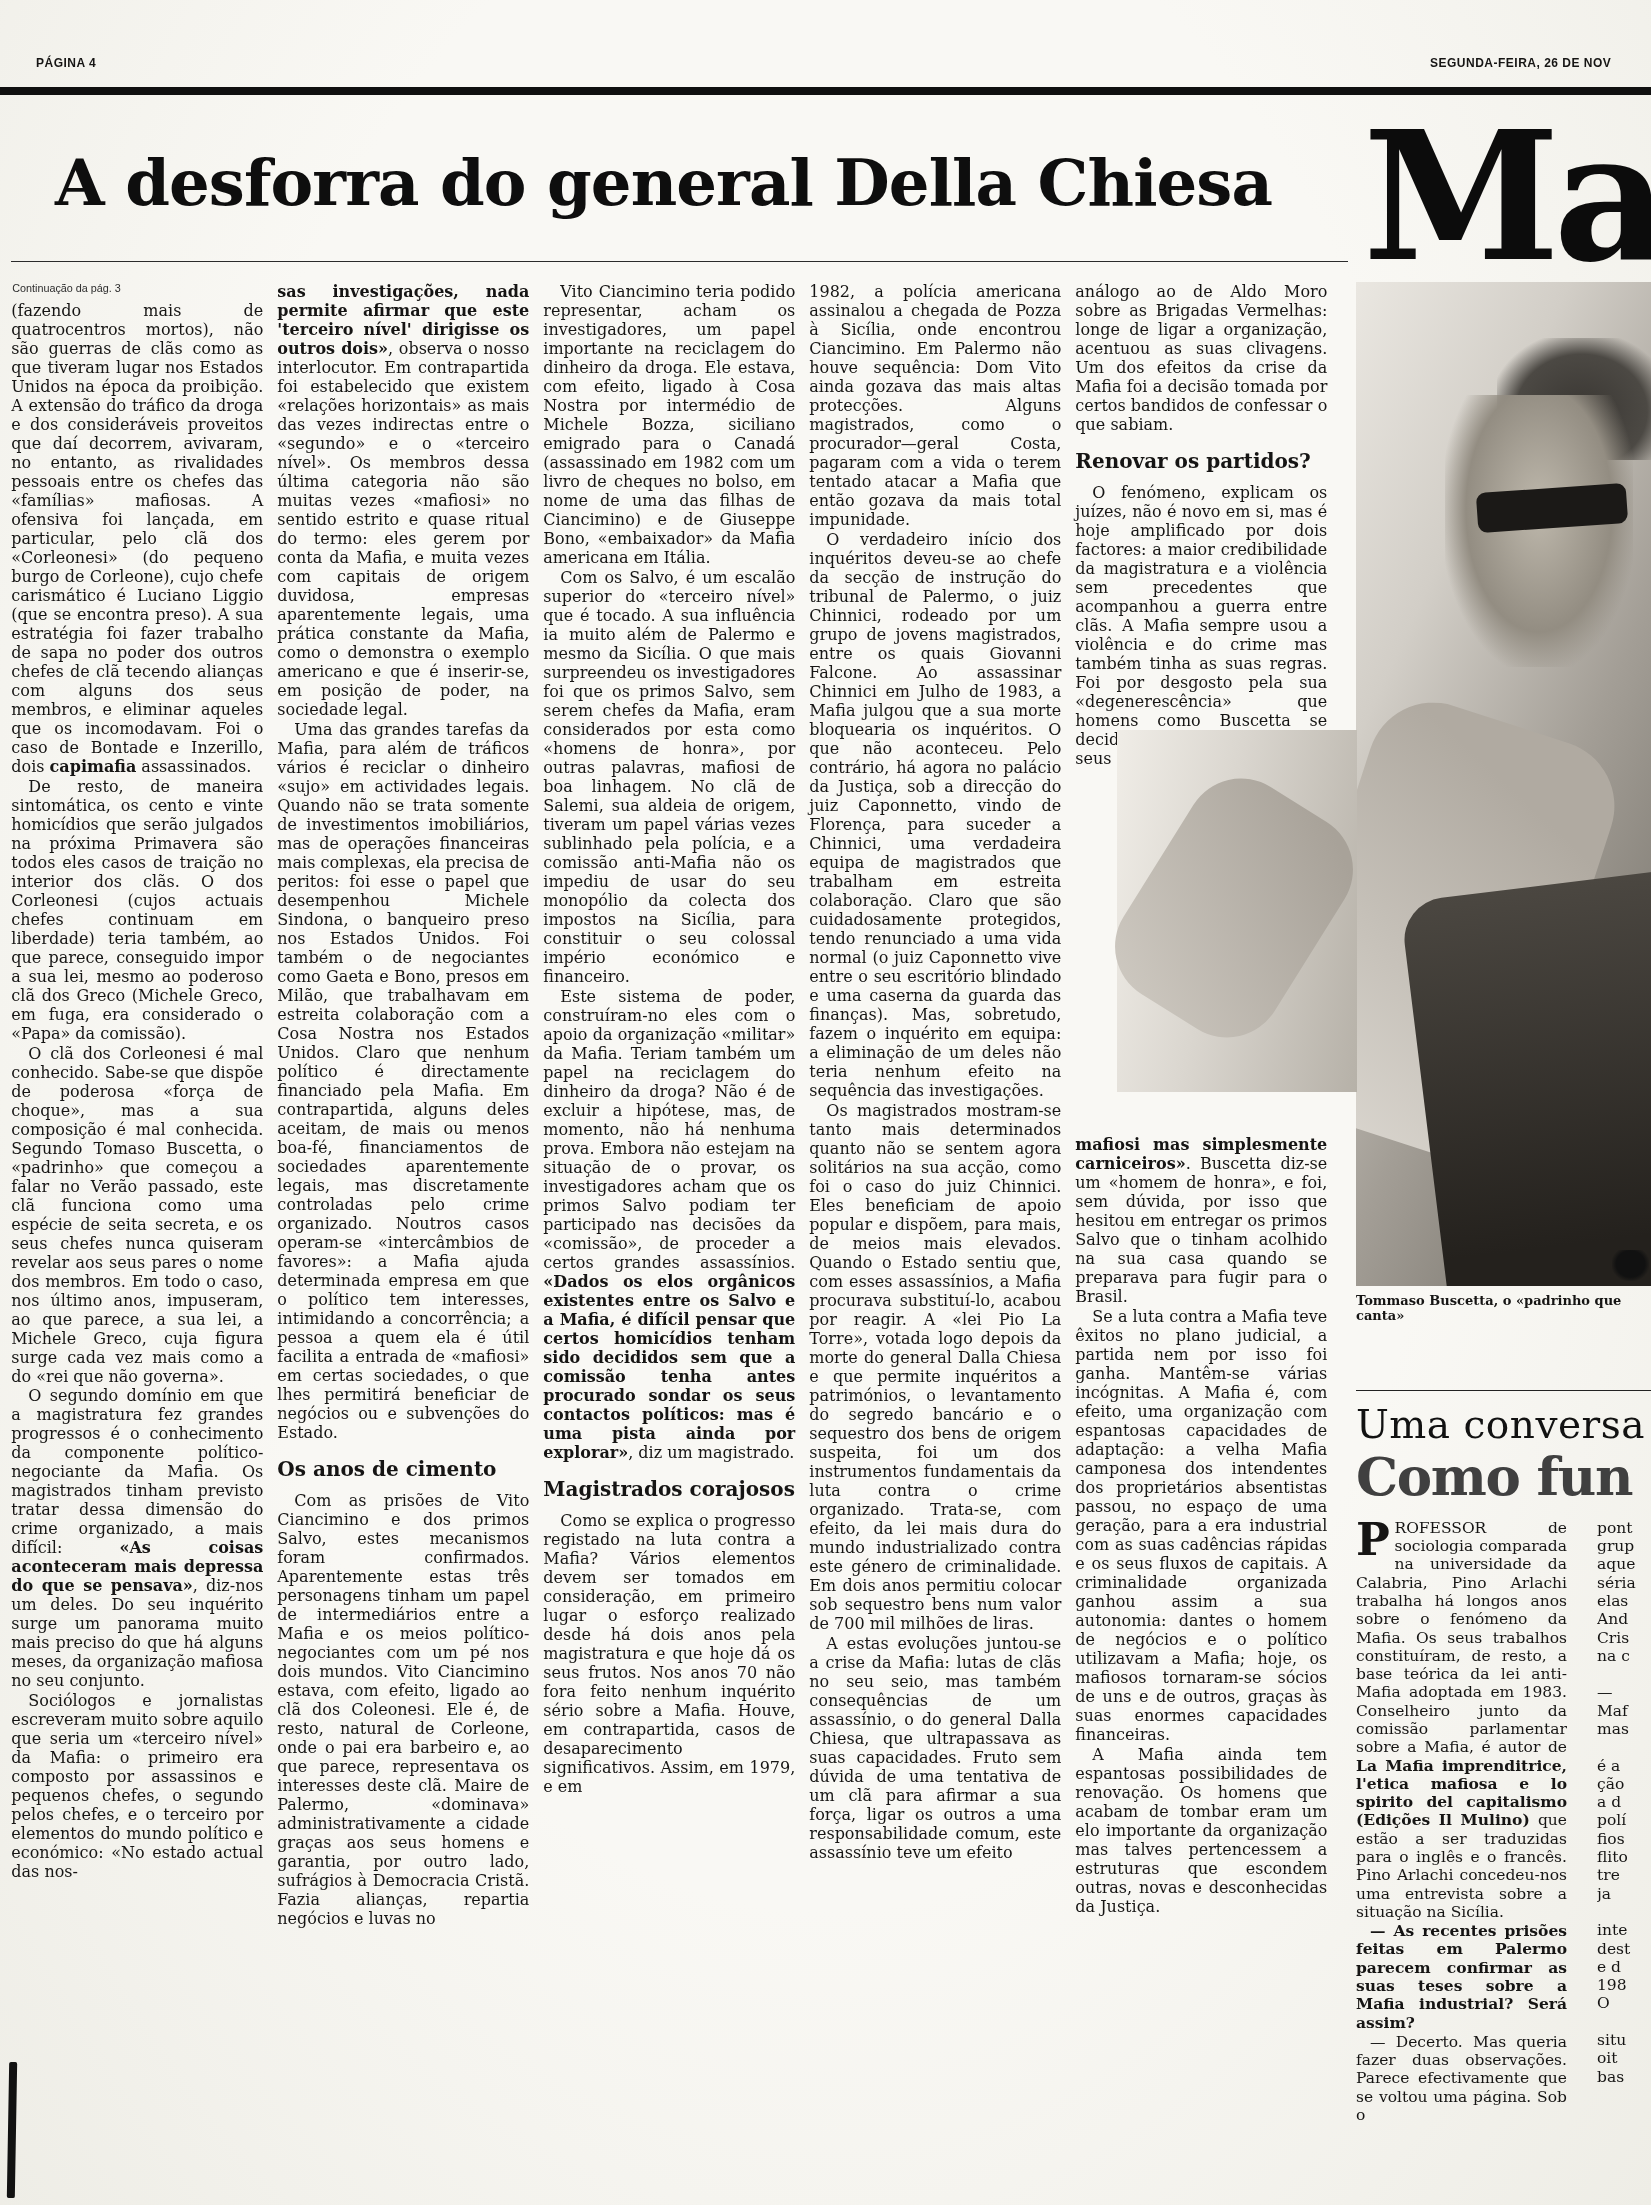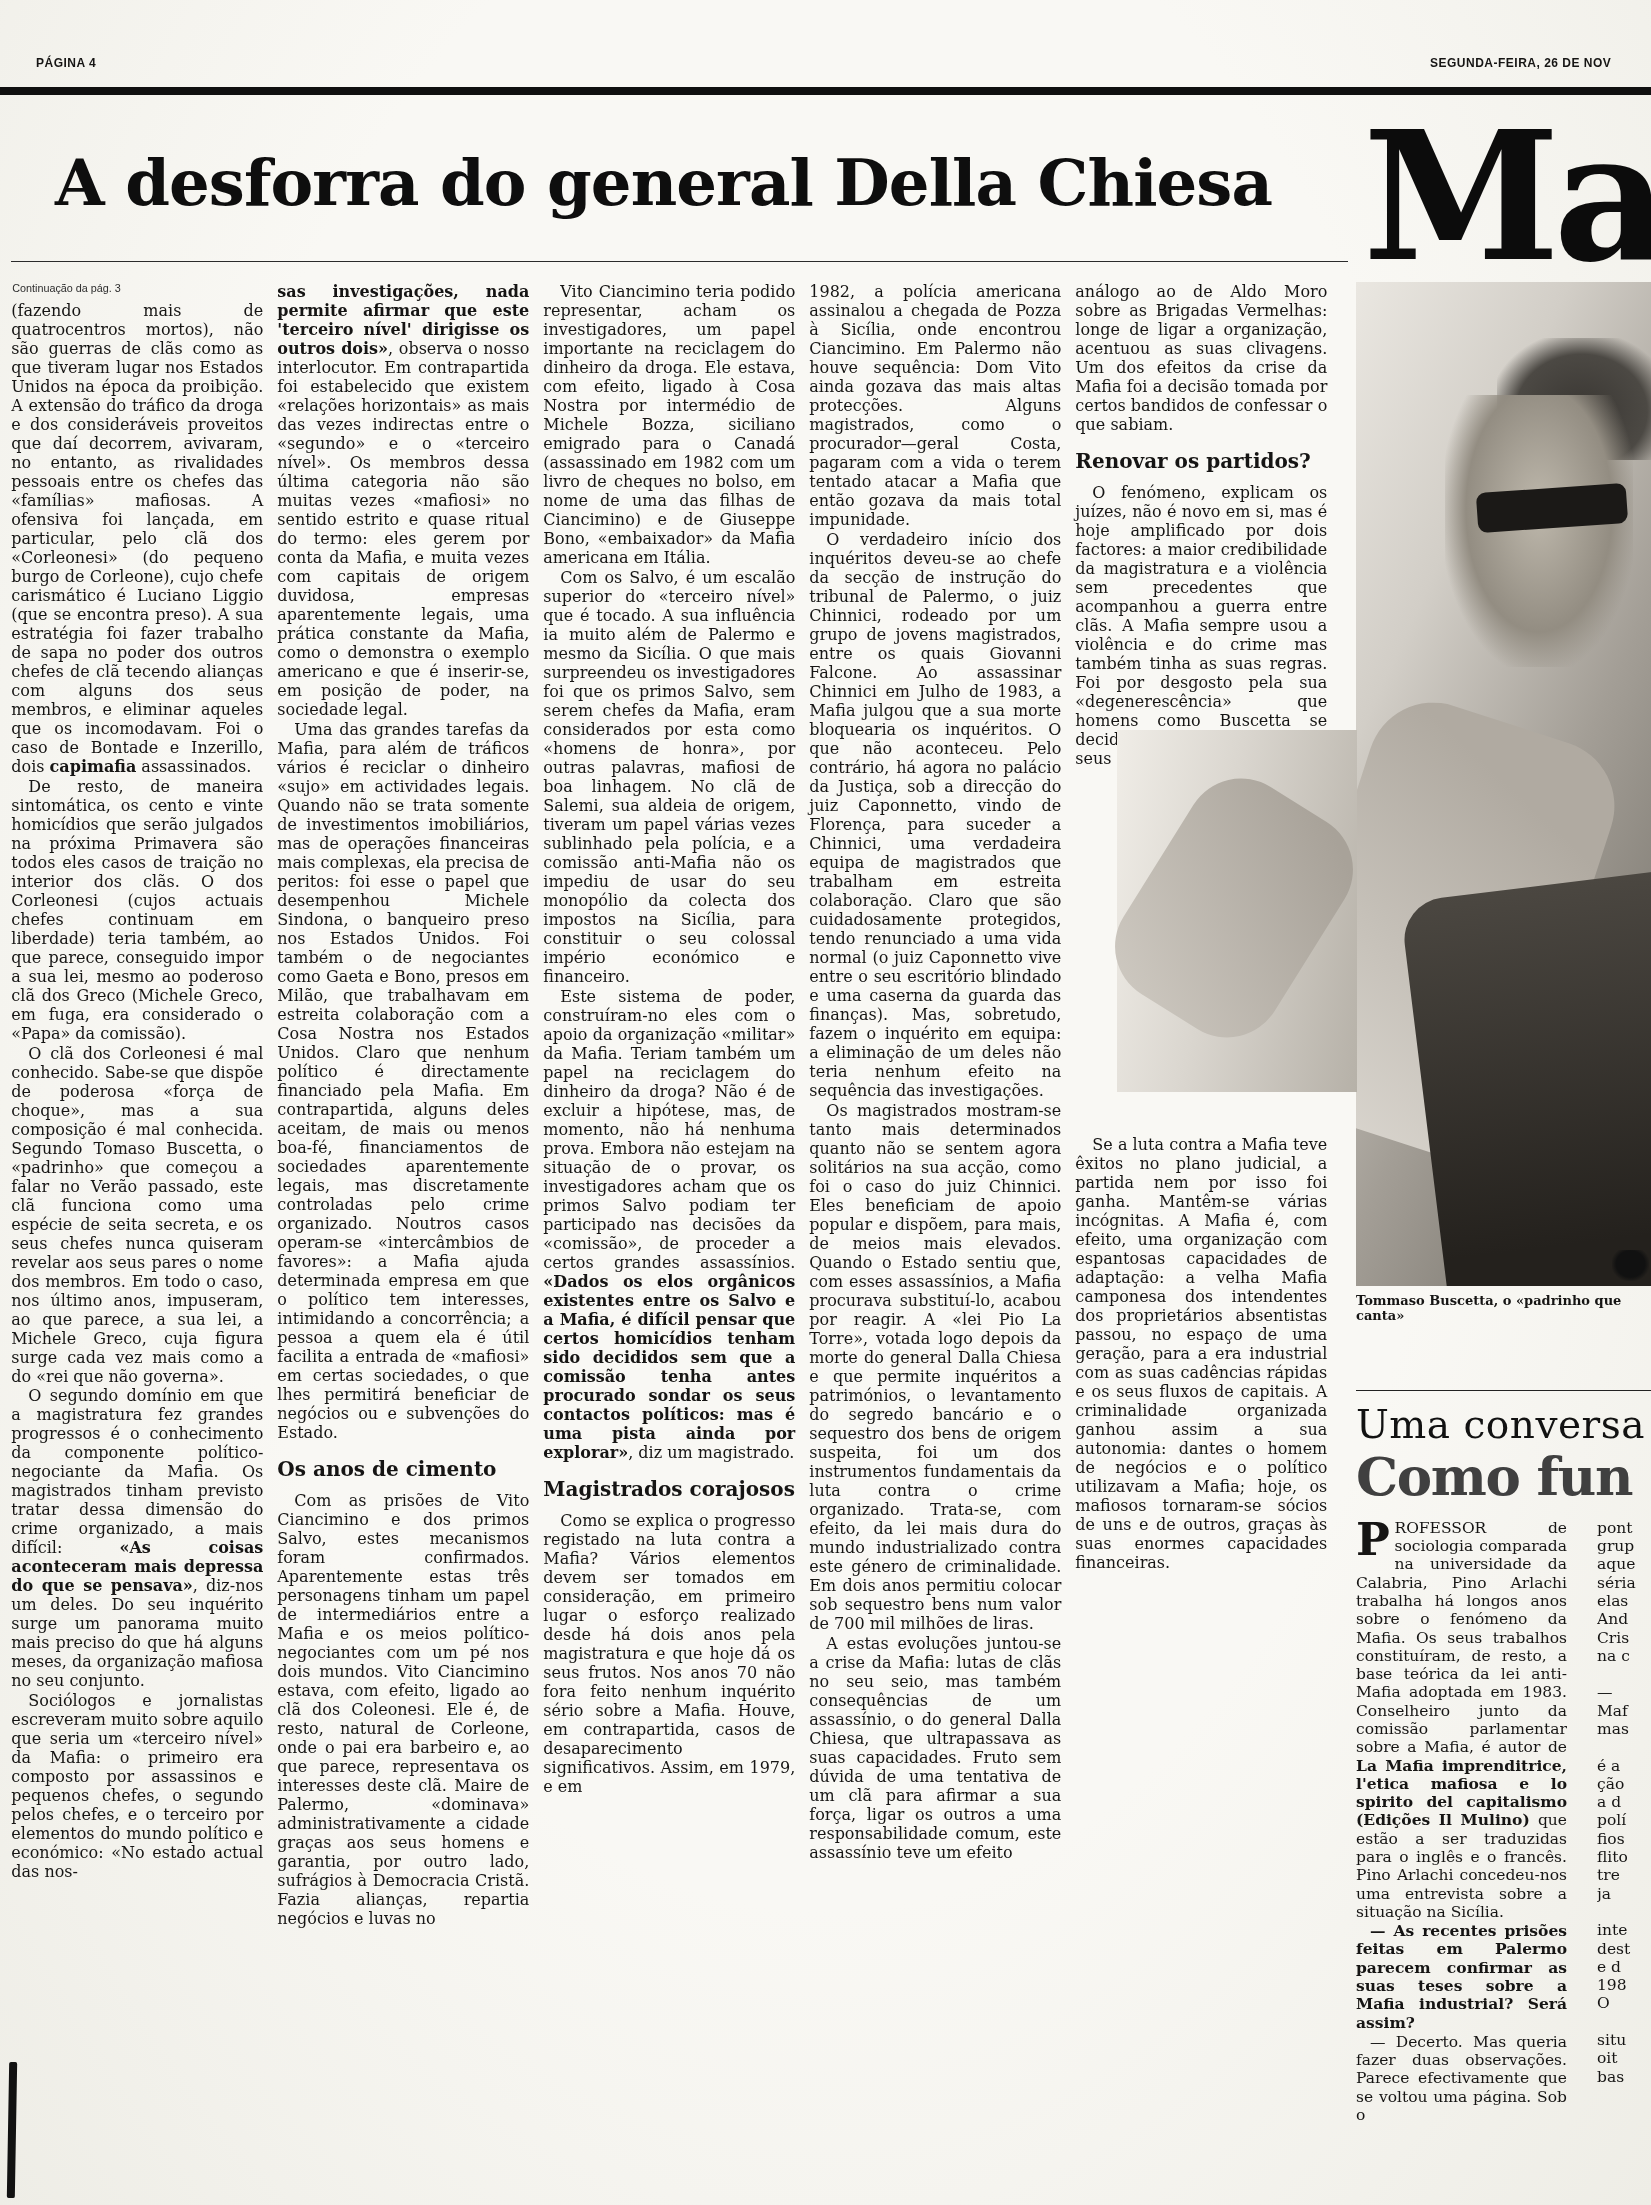--- a/index.html
+++ b/index.html
@@ -197,21 +197,23 @@
       <p>A estas evoluções juntou-se a crise da Mafia: lutas de clãs no seu seio, mas também consequências de um assassínio, o do general Dalla Chiesa, que ultrapassava as suas capacidades. Fruto sem dúvida de uma tentativa de um clã para afirmar a sua força, ligar os outros a uma responsabilidade comum, este assassínio teve um efeito</p>
     </div>
   <div class="col">
     <div>
         <p class="noindent"><span>análogo ao de Aldo Moro sobre as Brigadas Vermelhas: longe de ligar a organização, acentuou as suas clivagens. Um dos efeitos da crise da Mafia foi a decisão tomada por certos bandidos de confessar o que sabiam.</span></p>
         <p class="subhead"><span>Renovar os partidos?</span></p>
         <p>O fenómeno, explicam os juízes, não é novo em si, mas é hoje amplificado por dois factores: a maior credibilidade da magistratura e a violência sem precedentes que acompanhou a guerra entre clãs. A Mafia sempre usou a violência e do crime mas também tinha as suas regras. Foi por desgosto pela sua «degenerescência» que homens como Buscetta se decidiram a falar: para ele, os seus adversários «já não são</p>
       </div>
     <div class="runaround-gap"></div>
     <div>
+        <p class="noindent"><span class="b">mafiosi mas simplesmente carniceiros»</span><span>. Buscetta diz-se um «homem de honra», e foi, sem dúvida, por isso que hesitou em entregar os primos Salvo que o tinham acolhido na sua casa quando se preparava para fugir para o Brasil.</span></p>
         <p>Se a luta contra a Mafia teve êxitos no plano judicial, a partida nem por isso foi ganha. Mantêm-se várias incógnitas. A Mafia é, com efeito, uma organização com espantosas capacidades de adaptação: a velha Mafia camponesa dos intendentes dos proprietários absentistas passou, no espaço de uma geração, para a era industrial com as suas cadências rápidas e os seus fluxos de capitais. A criminalidade organizada ganhou assim a sua autonomia: dantes o homem de negócios e o político utilizavam a Mafia; hoje, os mafiosos tornaram-se sócios de uns e de outros, graças às suas enormes capacidades financeiras.</p>
+        <p>A Mafia ainda tem espantosas possibilidades de renovação. Os homens que acabam de tombar eram um elo importante da organização mas talves pertencessem a estruturas que escondem outras, novas e desconhecidas da Justiça.</p>
       </div>
   </div>
 </div>
 
 <div class="photo">
   <div class="ph-hair"></div>
   <div class="ph-head"></div>
   <div class="ph-glasses"></div>
   <div class="ph-arm"></div>
   <div class="ph-suit"></div>

